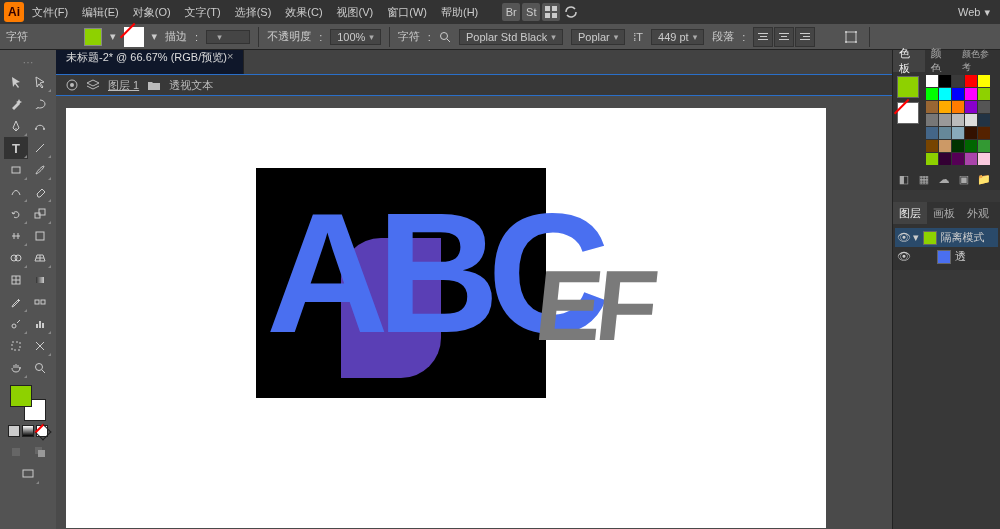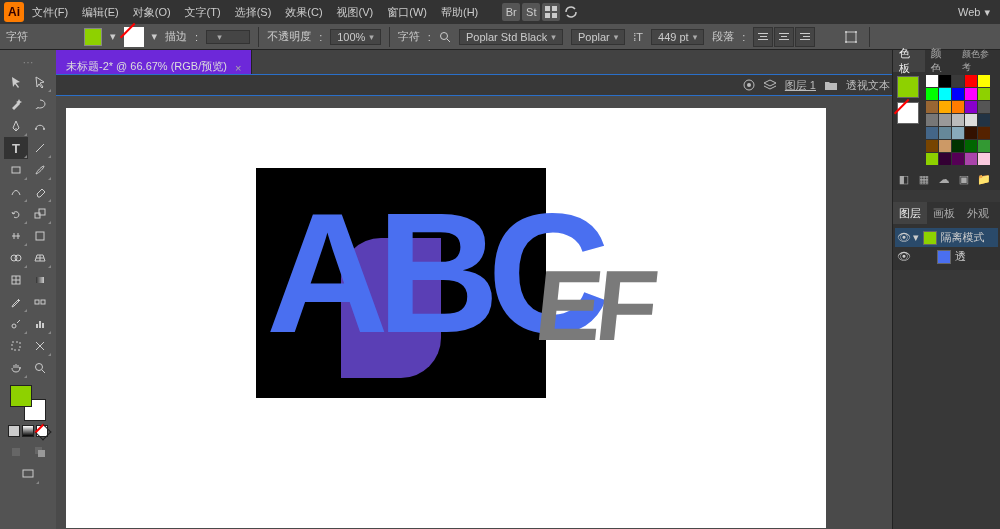--- a/index.html
+++ b/index.html
@@ -20,24 +20,24 @@
 .dd { display: flex; align-items: center; gap: 4px; background: #454545; padding: 1px 6px; border: 1px solid #333; }
 .dd .arrow { font-size: 9px; color: #aaa; }
 .lbl { color: #ccc; }
 .sep2 { width: 1px; height: 20px; background: #333; }
 .align-btns { display: flex; gap: 1px; }
 .align-btn { width: 20px; height: 20px; border: 1px solid #333; background: #454545; display: flex; align-items: center; justify-content: center; }
 .align-glyph { display: flex; flex-direction: column; gap: 2px; align-items: center; }
 .align-glyph span { height: 1px; background: #ccc; }
 
 .tabbar { height: 24px; background: #424242; display: flex; align-items: center; }
-.tab { height: 24px; background: #6d28d9; padding: 0 10px; display: flex; align-items: flex-end; gap: 8px; color: #ddd; border-right: 1px solid #222; }
+.tab { height: 24px; background: #0f172a; padding: 0 10px; display: flex; align-items: flex-start; color: #ddd; border-right: 1px solid #222; }
 .close-x { color: #aaa; cursor: pointer; }
 
-.layerbar { height: 22px; background: #383838; display: flex; align-items: center; padding: 0 2px; gap: 8px; margin-left: 56px; margin-right: 108px; color: #bbb; border: 1px solid #2a6fc9; border-left: none; border-right: none; justify-content: flex-end; }
+.layerbar { height: 22px; background: #383838; display: flex; align-items: center; padding: 0 10px; gap: 8px; margin-left: 56px; margin-right: 108px; color: #bbb; border: 1px solid #2a6fc9; border-left: none; border-right: none; }
 .left-tools { width: 56px; background: #535353; display: flex; flex-direction: column; align-items: center; padding-top: 4px; position: absolute; left: 0; top: 50px; bottom: 0; }
 .tool-row { display: flex; }
 .tool-btn { width: 24px; height: 22px; display: flex; align-items: center; justify-content: center; color: #ccc; position: relative; cursor: pointer; }
 .tool-btn.active { background: #333; }
 .tool-tri { position: absolute; right: 1px; bottom: 1px; width: 0; height: 0; border-right: 3px solid #888; border-top: 3px solid transparent; }
 .color-picker { margin-top: 6px; position: relative; width: 36px; height: 36px; }
 .cp-back { position: absolute; right: 0; bottom: 0; width: 22px; height: 22px; background: #fff; border: 1px solid #222; }
 .cp-front { position: absolute; left: 0; top: 0; width: 22px; height: 22px; background: #8ed100; border: 1px solid #222; }
 .mini-sw { display: flex; gap: 2px; margin-top: 4px; }
 .mini-sw div { width: 12px; height: 12px; border: 1px solid #222; }

